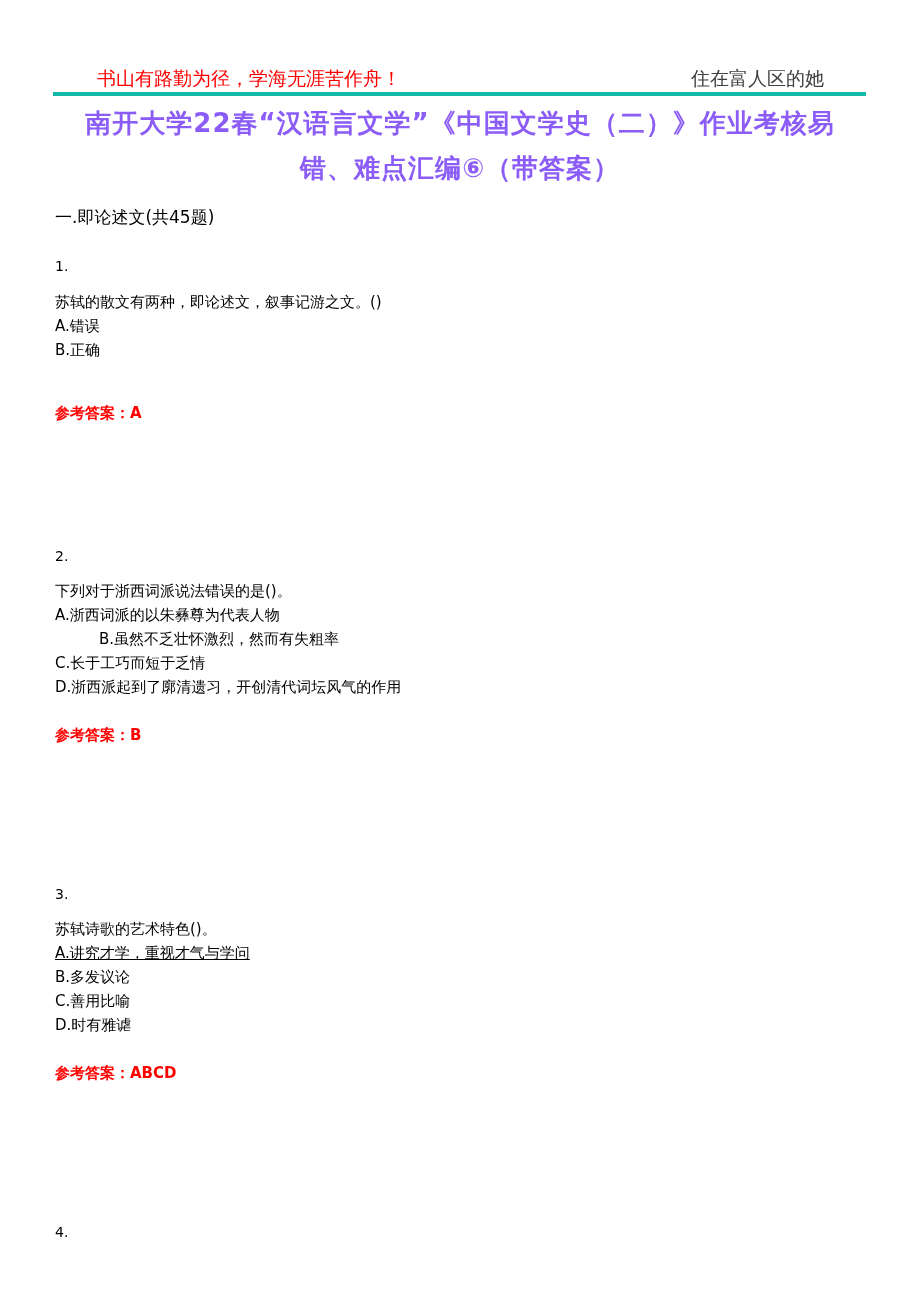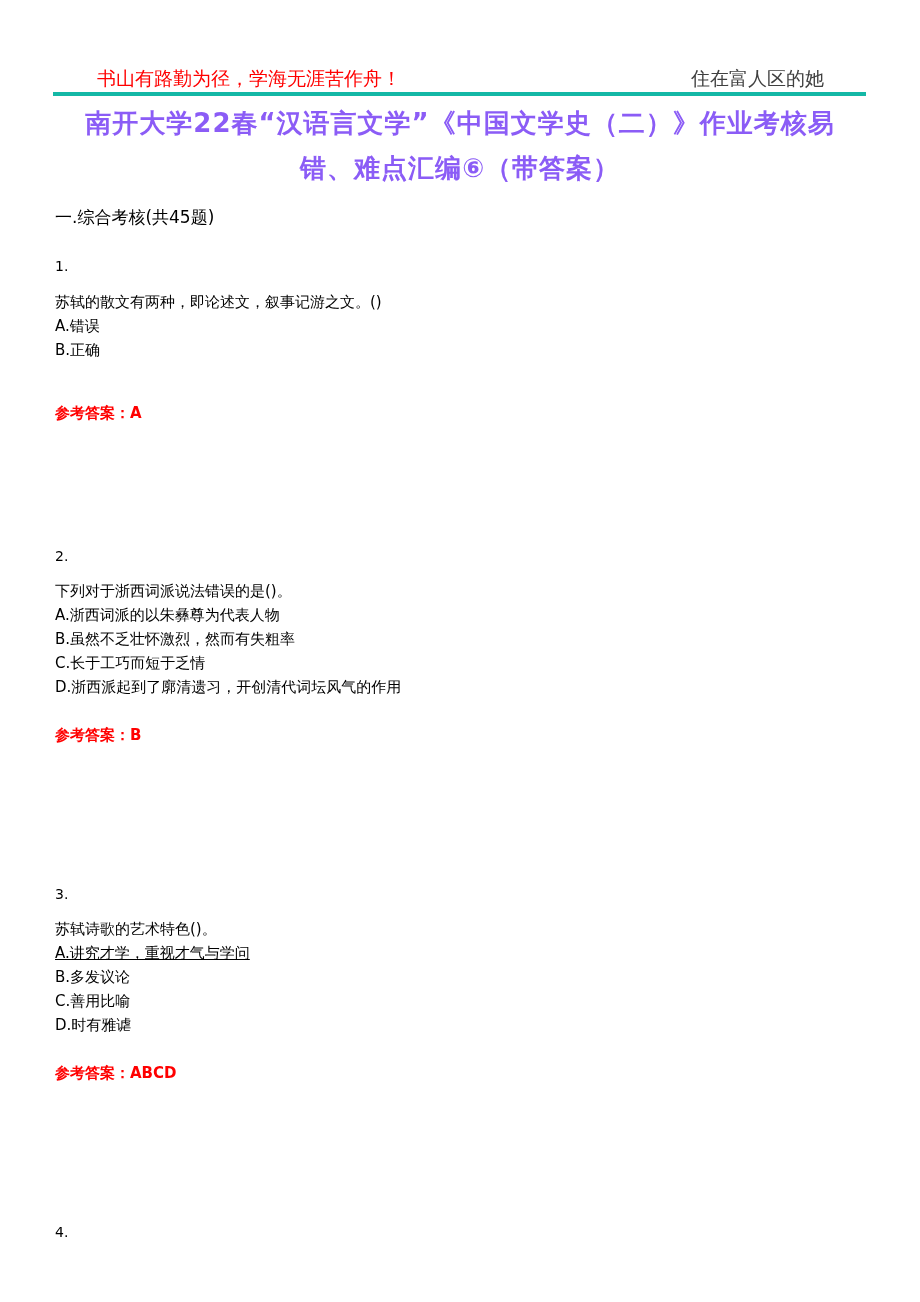--- a/index.html
+++ b/index.html
@@ -87,35 +87,35 @@
 <body>
 
 <div class="header">
   <span class="header-left">书山有路勤为径，学海无涯苦作舟！</span>
   <span class="header-right">住在富人区的她</span>
 </div>
 
 <div class="title line1">南开大学22春“汉语言文学”《中国文学史（二）》作业考核易</div>
 <div class="title line2">错、难点汇编⑥（带答案）</div>
 
-<div class="section-heading">一.综合考核(共45题)</div>
+<div class="section-heading">一.即论述文(共45题)</div>
 
 <div>
   <div class="q-num" style="top:258px;">1.</div>
   <div class="q-text" style="top:292px;">苏轼的散文有两种，即论述文，叙事记游之文。()</div>
   <div class="q-opt" style="top:316px;">A.错误</div>
   <div class="q-opt" style="top:340px;">B.正确</div>
   <div class="q-answer" style="top:404px;">参考答案：A</div>
 </div>
 
 <div>
   <div class="q-num" style="top:548px;">2.</div>
   <div class="q-text" style="top:581px;">下列对于浙西词派说法错误的是()。</div>
   <div class="q-opt" style="top:605px;">A.浙西词派的以朱彝尊为代表人物</div>
-  <div class="q-opt" style="top:629px;">B.虽然不乏壮怀激烈，然而有失粗率</div>
+  <div class="q-opt" style="top:629px;margin-left:44px;">B.虽然不乏壮怀激烈，然而有失粗率</div>
   <div class="q-opt" style="top:653px;">C.长于工巧而短于乏情</div>
   <div class="q-opt" style="top:677px;">D.浙西派起到了廓清遗习，开创清代词坛风气的作用</div>
   <div class="q-answer" style="top:726px;">参考答案：B</div>
 </div>
 
 <div>
   <div class="q-num" style="top:886px;">3.</div>
   <div class="q-text" style="top:919px;">苏轼诗歌的艺术特色()。</div>
   <div class="q-opt" style="top:943px;text-decoration:underline;">A.讲究才学，重视才气与学问</div>
   <div class="q-opt" style="top:967px;">B.多发议论</div>

